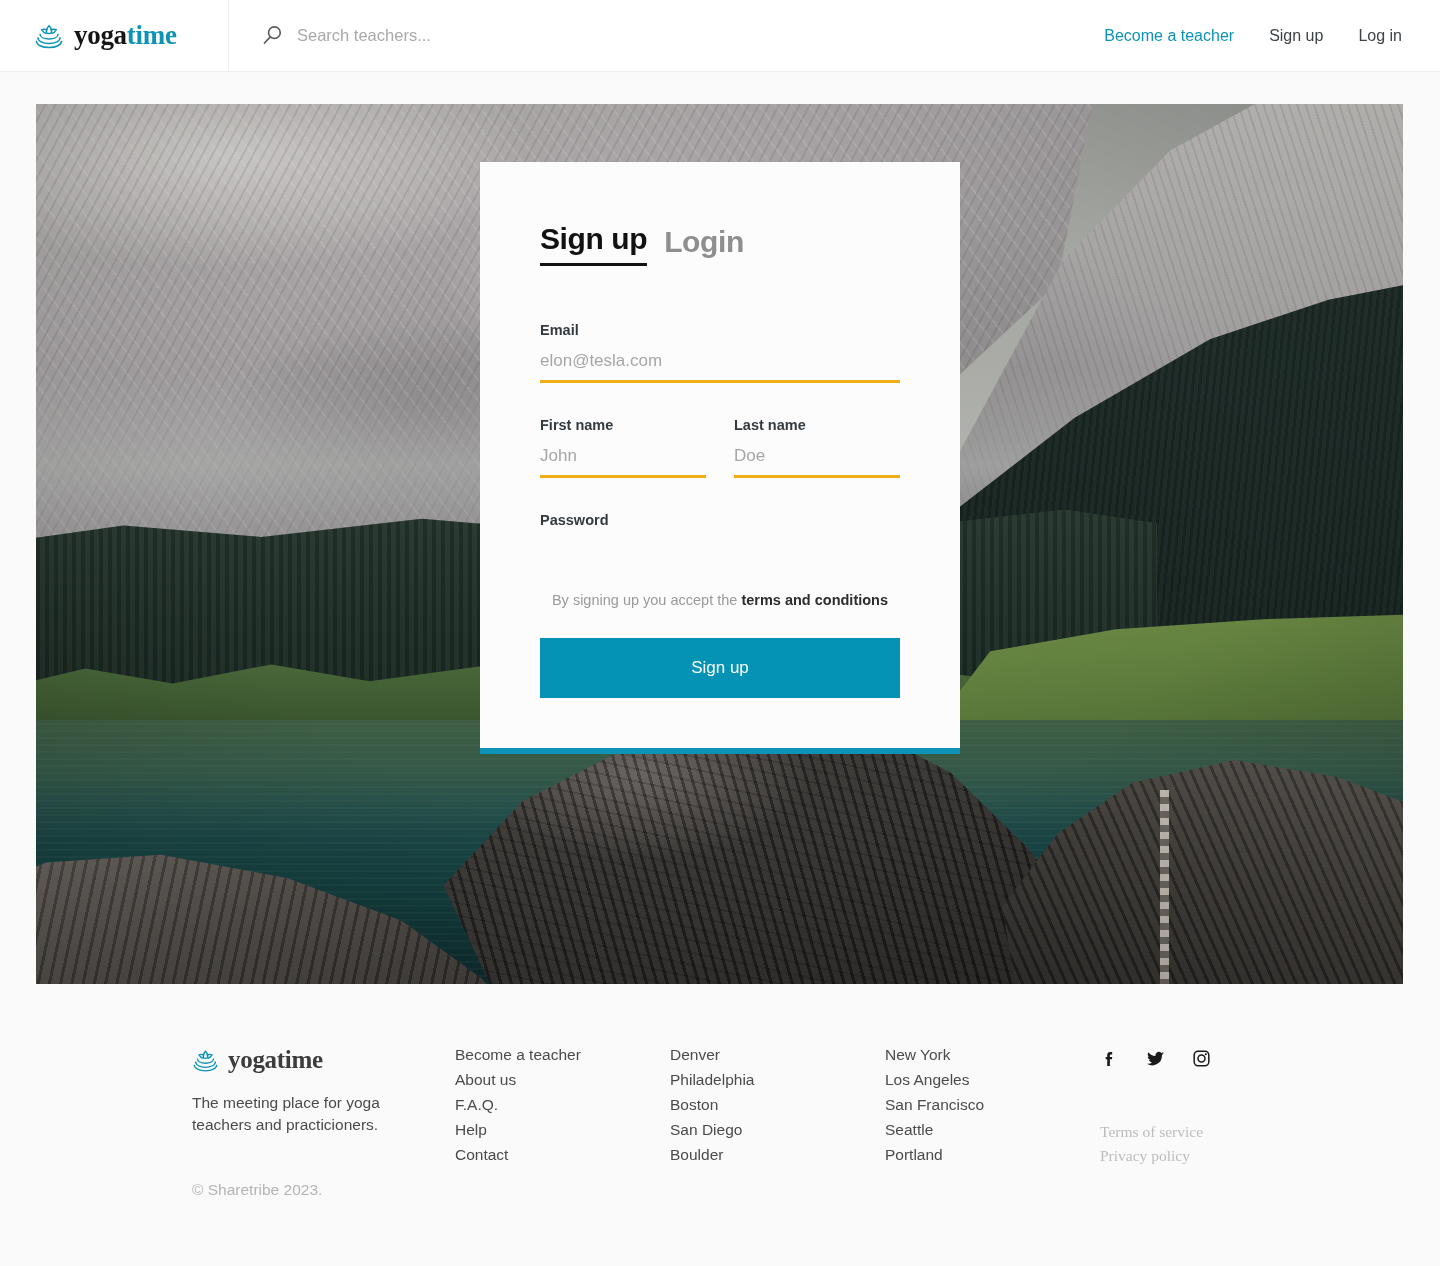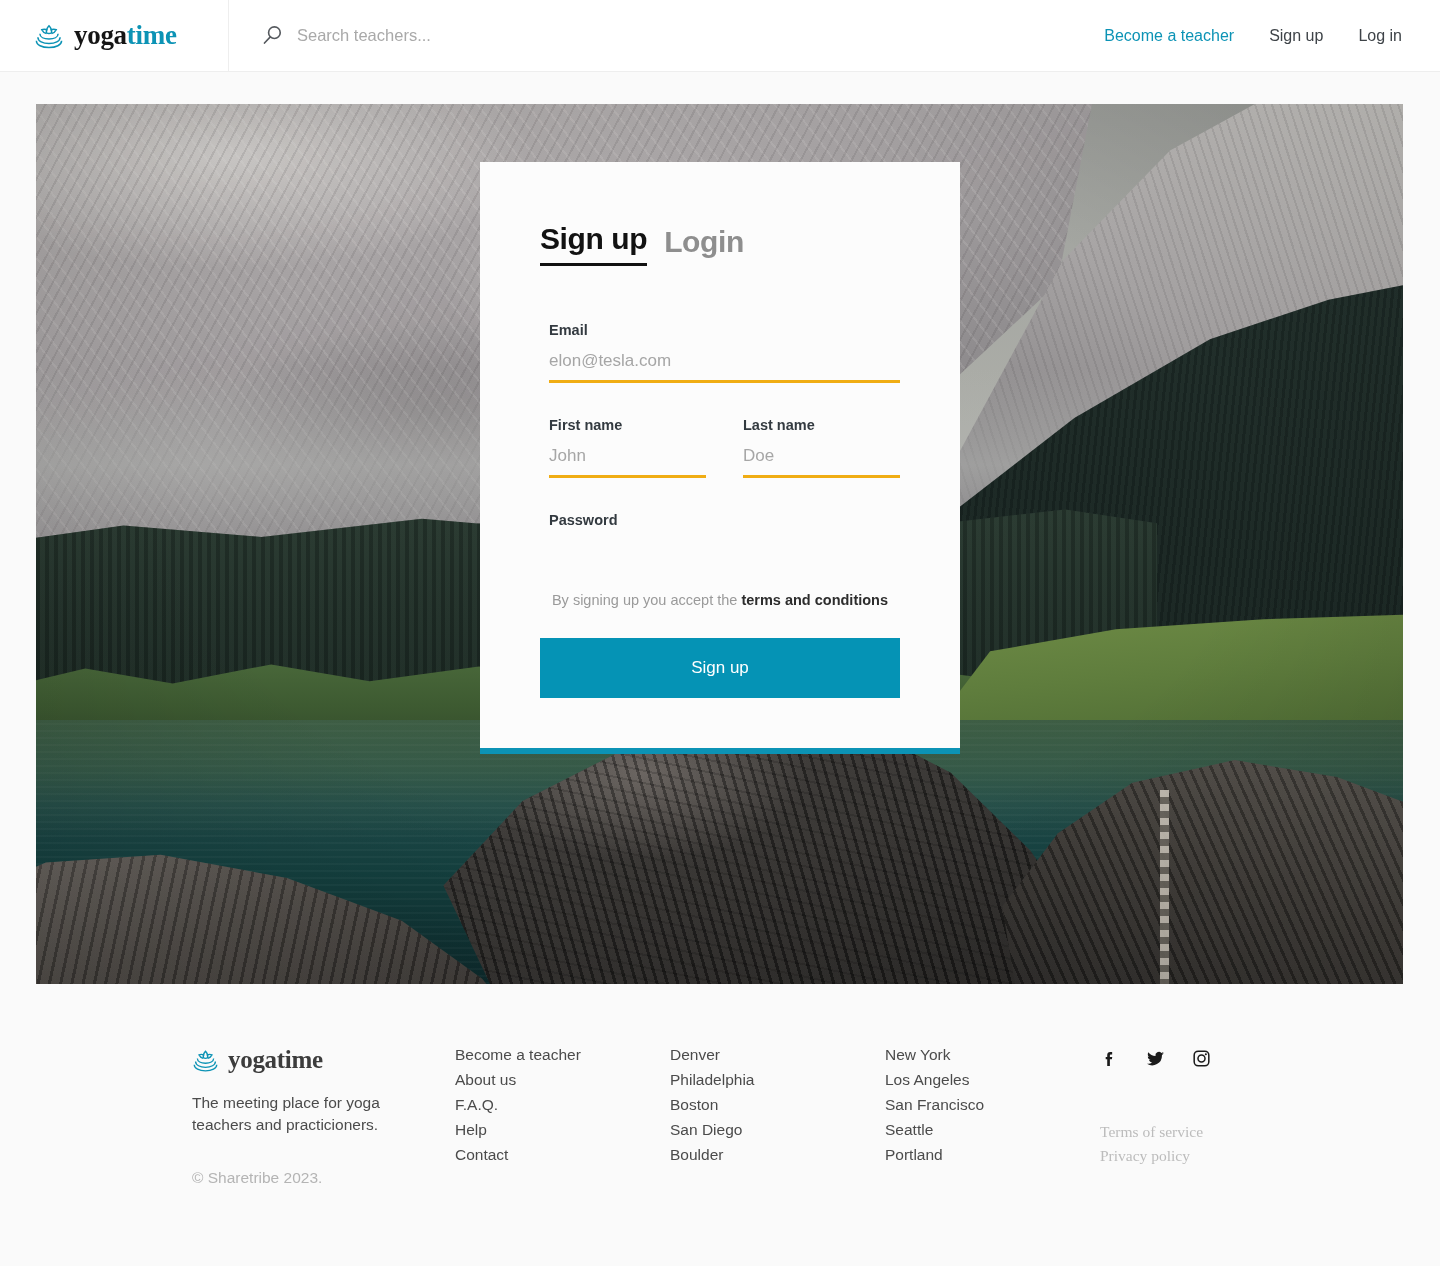--- a/index.html
+++ b/index.html
@@ -225,21 +225,21 @@
     font-weight: 700;
     letter-spacing: -0.4px;
     cursor: pointer;
     padding-bottom: 7px;
     color: #8e8e8e;
     background: none; border: none;
     font-family: "Liberation Sans", sans-serif;
   }
   .tab.active { color: #121212; border-bottom: 3px solid #121212; }
 
-  .field { margin-bottom: 34px; margin-left: 9px; }
+  .field { margin-bottom: 34px; }
   .field-label {
     display: block;
     font-size: 14.5px;
     font-weight: 700;
     color: #333a40;
     margin-bottom: 13px;
   }
   .field-input {
     width: 100%;
     border: none;
@@ -282,21 +282,21 @@
     display: flex;
     font-size: 15.5px;
   }
   .f-col-brand { width: 265px; padding-left: 192px; box-sizing: content-box; width: 263px; }
   .f-brand-row { display: flex; align-items: center; gap: 9px; margin-bottom: 18px; }
   .f-lotus { width: 27px; height: 25px; display:block; }
   .f-wordmark {
     font-family: "Liberation Serif", serif;
     font-size: 25px; font-weight: 700; letter-spacing: -0.3px;
   }
-  .f-tagline { color: #4b4b4b; line-height: 1.45; width: 200px; margin-bottom: 32px; }
+  .f-tagline { color: #4b4b4b; line-height: 1.45; width: 200px; margin-bottom: 44px; }
   .f-copy { color: #b4b4b4; }
 
   .f-links { display: flex; flex: 1; }
   .f-col { width: 215px; }
   .f-col ul { list-style: none; }
   .f-col li { margin-bottom: 7px; }
   .f-link { color: #4b4b4b; text-decoration: none; cursor: pointer; }
 
   .f-social-col { width: 200px; padding-right: 0; }
   .socials { display: flex; gap: 27px; margin-bottom: 55px; padding-top: 3px; }

